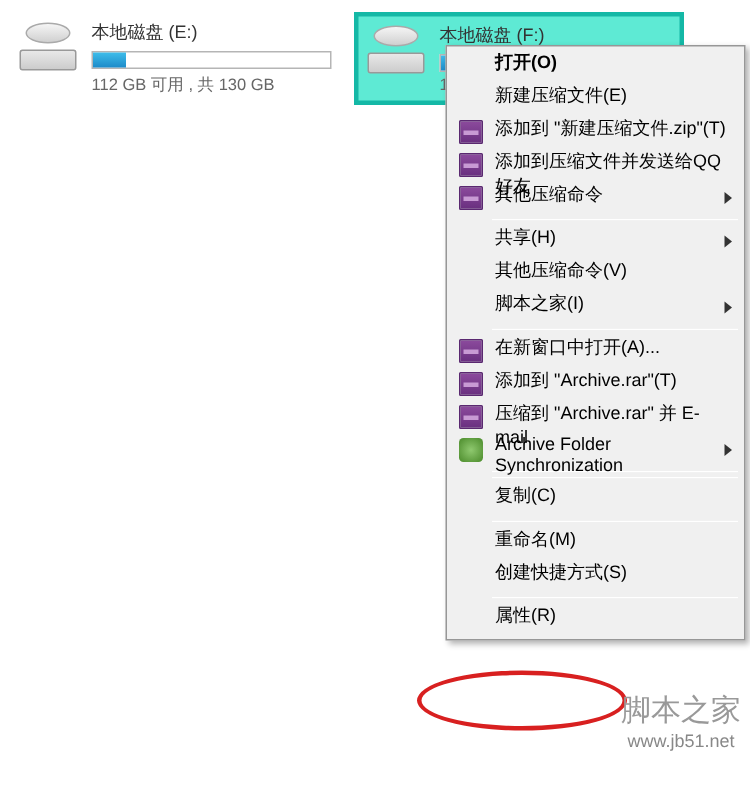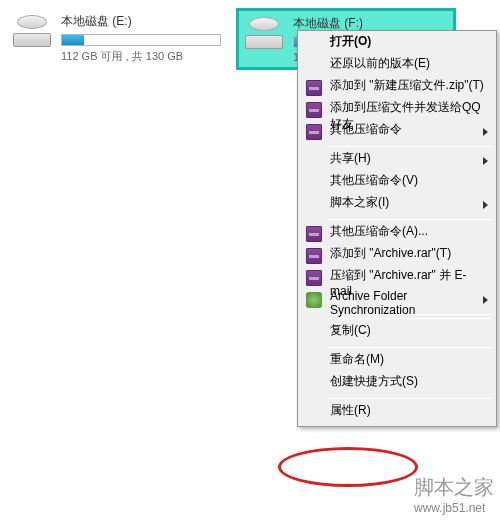--- a/index.html
+++ b/index.html
@@ -18,21 +18,21 @@
 .context-menu{position:absolute;top:30px;left:297px;width:200px;background:#f0f0f0;border:1px solid #979797;box-shadow:2px 2px 4px rgba(0,0,0,0.3);padding:2px}
 .menu-item{display:flex;height:22px;padding:0 8px 0 30px;position:relative;cursor:default}
 .menu-item .icon{position:absolute;left:6px;top:3px;width:16px;height:16px}
 .menu-item.bold{font-weight:bold}
 .sep{height:1px;background:#d7d7d7;margin:3px 2px 3px 28px;border-bottom:1px solid #fff}
 .rar{background:linear-gradient(#8b4a9c,#6a3080);border:1px solid #5a2870;border-radius:1px}
 .rar::after{content:"";position:absolute;top:6px;left:2px;width:10px;height:3px;background:#c89ad4}
 .groove{background:radial-gradient(circle,#8fc96f,#4a8a2a);border-radius:3px}
 .arrow{position:absolute;right:6px;top:7px;width:0;height:0;border-top:4px solid transparent;border-bottom:4px solid transparent;border-left:5px solid #333}
 .highlight{position:absolute;border:3px solid #d82020;border-radius:50%;width:140px;height:40px;pointer-events:none}
-.watermark{position:absolute;bottom:10px;right:6px;color:#888;font-size:14px;text-align:left}
+.watermark{position:absolute;bottom:24px;right:6px;color:#888;font-size:14px;text-align:center}
 .watermark .cn{font-size:20px;color:#999}
 </style>
 </head>
 <body>
 
 <div class="drives">
   <div class="drive">
     <div class="drive-icon">
         <div class="disc"></div>
         <div class="body"></div>
@@ -58,21 +58,21 @@
       <div class="drive-stats">124</div>
     </div>
   </div>
 </div>
 
 <div class="context-menu">
   <div class="menu-item bold">
       <span>打开(O)</span>
     </div>
   <div class="menu-item">
-      <span>还原以前的版本(E)</span>
+      <span>新建压缩文件(E)</span>
     </div>
   <div class="menu-item">
       <span class="icon rar"></span>
       <span>添加到 "新建压缩文件.zip"(T)</span>
     </div>
   <div class="menu-item">
       <span class="icon rar"></span>
       <span>添加到压缩文件并发送给QQ好友</span>
     </div>
   <div class="menu-item">
@@ -88,21 +88,21 @@
   <div class="menu-item">
       <span>其他压缩命令(V)</span>
     </div>
   <div class="menu-item">
       <span>脚本之家(I)</span>
       <span class="arrow"></span>
     </div>
   <div class="sep"></div>
   <div class="menu-item">
       <span class="icon rar"></span>
-      <span>其他压缩命令(A)...</span>
+      <span>在新窗口中打开(A)...</span>
     </div>
   <div class="menu-item">
       <span class="icon rar"></span>
       <span>添加到 "Archive.rar"(T)</span>
     </div>
   <div class="menu-item">
       <span class="icon rar"></span>
       <span>压缩到 "Archive.rar" 并 E-mail</span>
     </div>
   <div class="menu-item">

